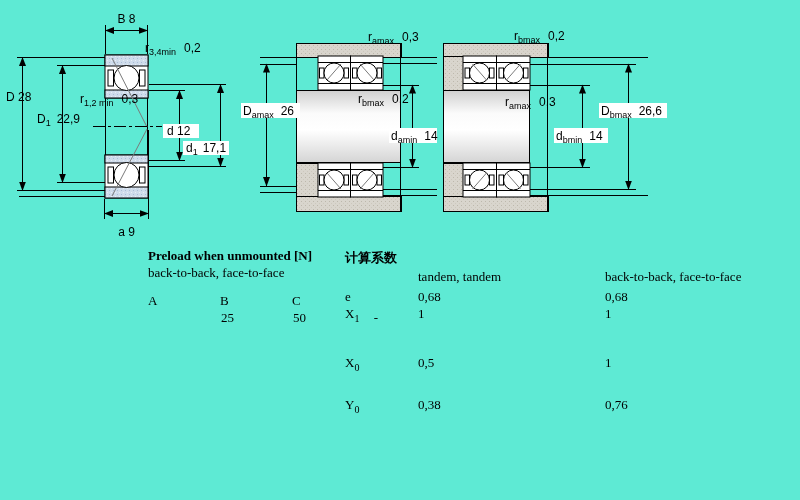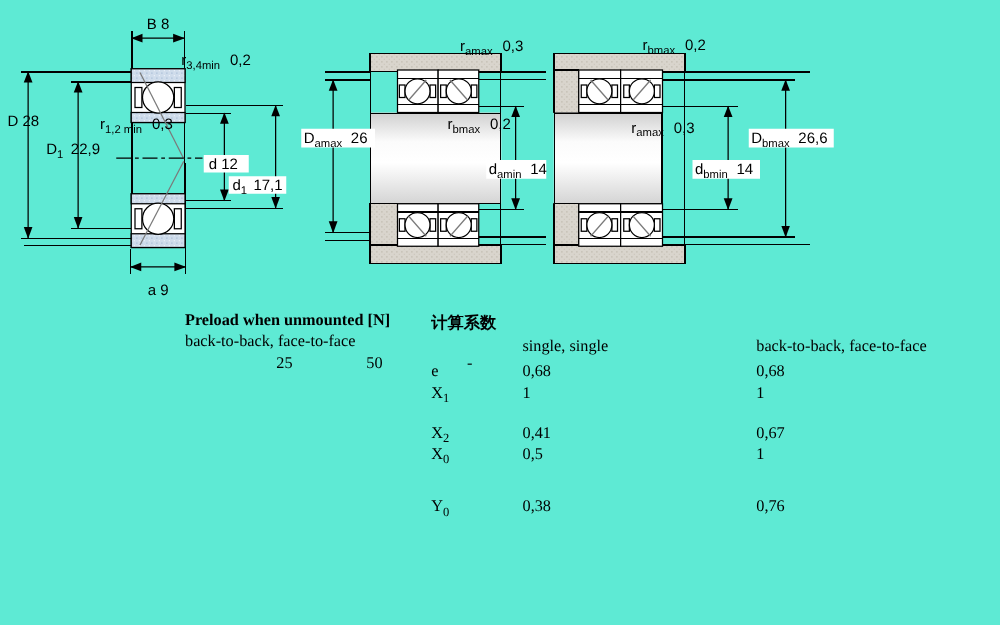--- a/index.html
+++ b/index.html
@@ -227,30 +227,32 @@
     <text x="514" y="40"><tspan>r</tspan><tspan class="sub" dy="3">bmax</tspan><tspan dy="-3" dx="8">0,2</tspan></text>
     <text x="505" y="106"><tspan>r</tspan><tspan class="sub" dy="3">amax</tspan><tspan dy="-3" dx="8">0,3</tspan></text>
     <text x="601" y="114.5"><tspan>D</tspan><tspan class="sub" dy="3">bmax</tspan><tspan dy="-3" dx="7">26,6</tspan></text>
     <text x="556" y="139.5"><tspan>d</tspan><tspan class="sub" dy="3">bmin</tspan><tspan dy="-3" dx="7">14</tspan></text>
   </g>
 </svg>
 
 <div class="tbl" style="left:100px;top:248px;width:230px;margin-left:48px;">
   <div class="bold">Preload when unmounted [N]</div>
   <div style="margin-top:1px;">back-to-back, face-to-face</div>
+  <div class="pl-row" style="margin-top:12px;">
+    <span class="pcol">A</span><span class="pcol">B</span><span class="pcol">C</span>
+  </div>
   <div class="pl-row" style="margin-top:1px;text-align:right;">
     <span class="pcol">25</span><span class="pcol">50</span><span class="pcol">-</span>
   </div>
 </div>
 
 <div class="tbl" style="left:345px;top:247px;width:450px;height:170px;">
   <div class="bold" style="position:absolute;left:0;top:2px;">计算系数</div>
-  <span class="fh1">single, single</span>
+  <span class="fh1">tandem, tandem</span>
   <span class="fh2">back-to-back, face-to-face</span>
 
   <div class="frow" style="top:42px"><span><span>e</span><sub></sub></span><span class="fv1">0,68</span><span class="fv2">0,68</span></div>
   <div class="frow" style="top:59px"><span><span>X</span><sub>1</sub></span><span class="fv1">1</span><span class="fv2">1</span></div>
-  <div class="frow" style="top:91px"><span><span>X</span><sub>2</sub></span><span class="fv1">0,41</span><span class="fv2">0,67</span></div>
   <div class="frow" style="top:108px"><span><span>X</span><sub>0</sub></span><span class="fv1">0,5</span><span class="fv2">1</span></div>
   <div class="frow" style="top:150px"><span><span>Y</span><sub>0</sub></span><span class="fv1">0,38</span><span class="fv2">0,76</span></div>
 </div>
 
 </div>
 
 </body></html>

